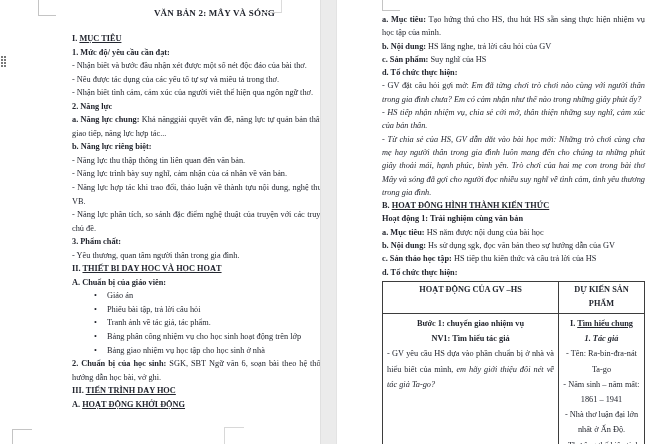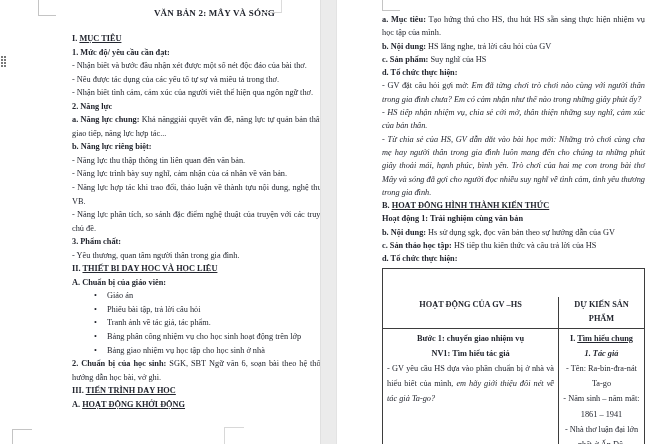--- a/index.html
+++ b/index.html
@@ -24,21 +24,21 @@
   .blk{font-size:8.3px;line-height:13.55px;}
   .page-right .blk{line-height:13.3px;}
   .pj{text-align:justify;}
   .li{position:relative;padding-left:35px;}
   .bullet{position:absolute;left:22px;top:0;}
   .b{font-weight:bold;}
   .i{font-style:italic;}
   .u{text-decoration:underline;}
   
   .doc-table{display:grid;grid-template-columns:175px 1fr;border:1px solid var(--tborder);margin-top:2px;background:#fff;}
-  .th{font-size:8.3px;line-height:14.5px;font-weight:bold;text-align:center;padding:1px 3px;border-bottom:1px solid var(--tborder);margin-top:28px;}
+  .th{font-size:8.3px;line-height:14.5px;font-weight:bold;text-align:center;padding:1px 3px;border-bottom:1px solid var(--tborder);}
   .th+.th{border-left:1px solid var(--tborder);padding:1px 12px;}
   .td{padding:2px 4px;min-height:120px;}
   .td+.td{border-left:1px solid var(--tborder);}
   .td .blk{line-height:15.2px;text-align:center;}
   .td .pj{text-align:justify;}
   
   .mark{position:absolute;}
   .mark-a{left:38px;top:0;width:18px;height:16px;border-left:1px solid var(--mark);border-bottom:1px solid var(--mark);}
   .mark-b{left:262px;top:0;width:20px;height:13px;border-bottom:1px solid #d6d6d6;border-right:1px solid #dcdcdc;}
   .mark-c{left:12px;top:429px;width:20px;height:15px;border-left:1px solid var(--mark);border-top:1px solid var(--mark);}
@@ -64,21 +64,21 @@
           <div class="blk p"><span class="">- Nhận biết tình cảm, cảm xúc của người viết thể hiện qua ngôn ngữ thơ.</span></div>
           <div class="blk p"><span class="b ">2. Năng lực</span></div>
           <div class="blk pj"><span class="b ">a. Năng lực chung:</span><span class=""> Khả nănggiải quyết vấn đề, năng lực tự quản bản thân, năng lực giao tiếp, năng lực hợp tác...</span></div>
           <div class="blk p"><span class="b ">b. Năng lực riêng biệt:</span></div>
           <div class="blk p"><span class="">- Năng lực thu thập thông tin liên quan đến văn bản.</span></div>
           <div class="blk p"><span class="">- Năng lực trình bày suy nghĩ, cảm nhận của cá nhân về văn bản.</span></div>
           <div class="blk pj"><span class="">- Năng lực hợp tác khi trao đổi, thảo luận về thành tựu nội dung, nghệ thuật, ý nghĩa VB.</span></div>
           <div class="blk pj"><span class="">- Năng lực phân tích, so sánh đặc điểm nghệ thuật của truyện với các truyện có cùng chủ đề.</span></div>
           <div class="blk p"><span class="b ">3. Phẩm chất:</span></div>
           <div class="blk p"><span class="">- Yêu thương, quan tâm người thân trong gia đình.</span></div>
-          <div class="blk p"><span class="b ">II. </span><span class="b u">THIẾT BỊ DẠY HỌC VÀ HỌC LIỆU</span></div>
+          <div class="blk p"><span class="b ">II. </span><span class="b u">THIẾT BỊ DẠY HỌC VÀ HỌC HOẠT</span></div>
           <div class="blk p"><span class="b ">A. Chuẩn bị của giáo viên:</span></div>
           <div class="blk li"><span class="bullet">•</span><span class="">Giáo án</span></div>
           <div class="blk li"><span class="bullet">•</span><span class="">Phiếu bài tập, trả lời câu hỏi</span></div>
           <div class="blk li"><span class="bullet">•</span><span class="">Tranh ảnh về tác giả, tác phẩm.</span></div>
           <div class="blk li"><span class="bullet">•</span><span class="">Bảng phân công nhiệm vụ cho học sinh hoạt động trên lớp</span></div>
           <div class="blk li"><span class="bullet">•</span><span class="">Bảng giao nhiệm vụ học tập cho học sinh ở nhà</span></div>
           <div class="blk pj"><span class="b ">2. Chuẩn bị của học sinh:</span><span class=""> SGK, SBT Ngữ văn 6, soạn bài theo hệ thống câu hỏi hướng dẫn học bài, vở ghi.</span></div>
           <div class="blk p"><span class="b ">III. </span><span class="b u">TIẾN TRÌNH DẠY HỌC</span></div>
           <div class="blk p"><span class="b ">A. </span><span class="b u">HOẠT ĐỘNG KHỞI ĐỘNG</span></div>
         </div>
@@ -92,20 +92,21 @@
       <div id="p2-blocks">
           <div class="blk pj"><span class="b ">a. Mục tiêu:</span><span class=""> Tạo hứng thú cho HS, thu hút HS sẵn sàng thực hiện nhiệm vụ học tập của mình.</span></div>
           <div class="blk p"><span class="b ">b. Nội dung:</span><span class=""> HS lắng nghe, trả lời câu hỏi của GV</span></div>
           <div class="blk p"><span class="b ">c. Sản phẩm:</span><span class=""> Suy nghĩ của HS</span></div>
           <div class="blk p"><span class="b ">d. Tổ chức thực hiện:</span></div>
           <div class="blk pj"><span class="">- GV đặt câu hỏi gợi mở: </span><span class="i ">Em đã từng chơi trò chơi nào cùng với người thân trong gia đình chưa? Em có cảm nhận như thế nào trong những giây phút ấy?</span></div>
           <div class="blk pj"><span class="i ">- HS tiếp nhận nhiệm vụ, chia sẻ cởi mở, thân thiện những suy nghĩ, cảm xúc của bản thân.</span></div>
           <div class="blk pj"><span class="i ">- Từ chia sẻ của HS, GV dẫn dắt vào bài học mới: Những trò chơi cùng cha mẹ hay người thân trong gia đình luôn mang đến cho chúng ta những phút giây thoải mái, hạnh phúc, bình yên. Trò chơi của hai mẹ con trong bài thơ Mây và sóng đã gợi cho người đọc nhiều suy nghĩ về tình cảm, tình yêu thương trong gia đình.</span></div>
           <div class="blk p"><span class="b ">B. </span><span class="b u">HOẠT ĐỘNG HÌNH THÀNH KIẾN THỨC</span></div>
           <div class="blk p"><span class="b ">Hoạt động 1: Trải nghiệm cùng văn bản</span></div>
+          <div class="blk p"><span class="b ">a. Mục tiêu:</span><span class=""> HS nắm được nội dung của bài học</span></div>
           <div class="blk p"><span class="b ">b. Nội dung:</span><span class=""> Hs sử dụng sgk, đọc văn bản theo sự hướng dẫn của GV</span></div>
           <div class="blk p"><span class="b ">c. Sản thảo học tập:</span><span class=""> HS tiếp thu kiến thức và câu trả lời của HS</span></div>
           <div class="blk p"><span class="b ">d. Tổ chức thực hiện:</span></div>
         </div>
       <div class="doc-table">
         <div class="th">HOẠT ĐỘNG CỦA GV –HS</div>
         <div class="th">DỰ KIẾN SẢN PHẨM</div>
         <div class="td" id="cell-left">
             <div class="blk p"><span class="b ">Bước 1: chuyển giao nhiệm vụ</span></div>
             <div class="blk p"><span class="b ">NV1: Tìm hiểu tác giả</span></div>

